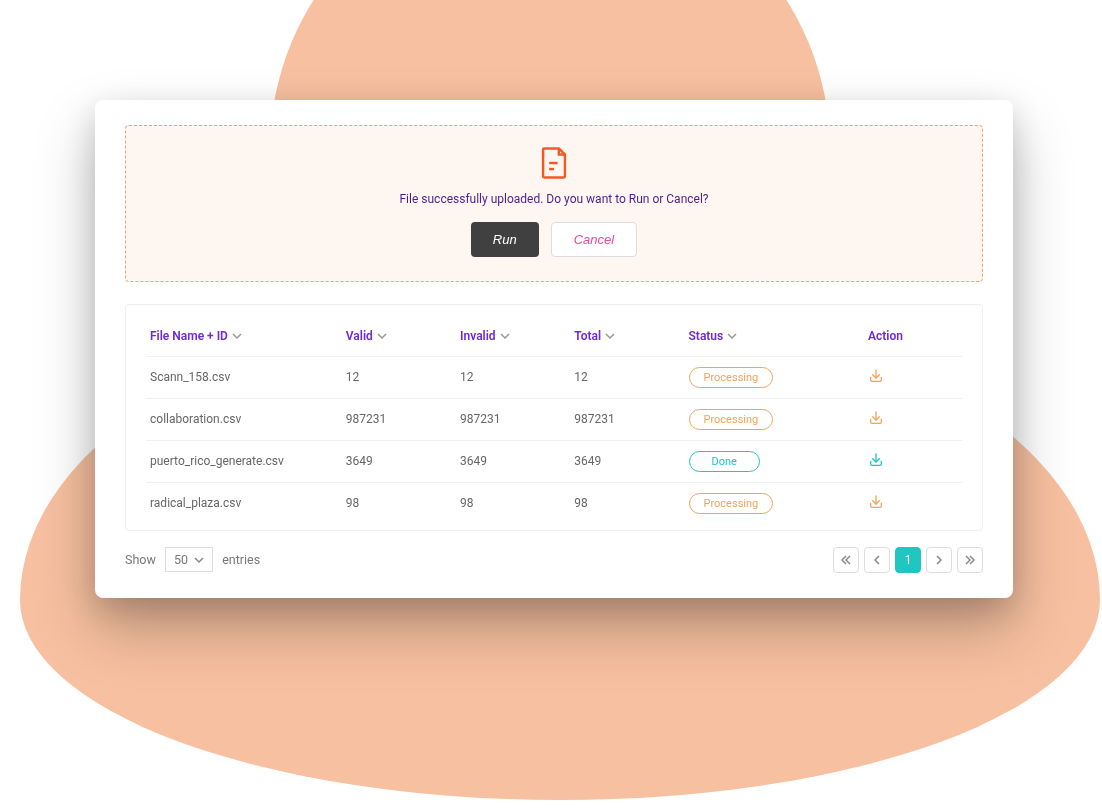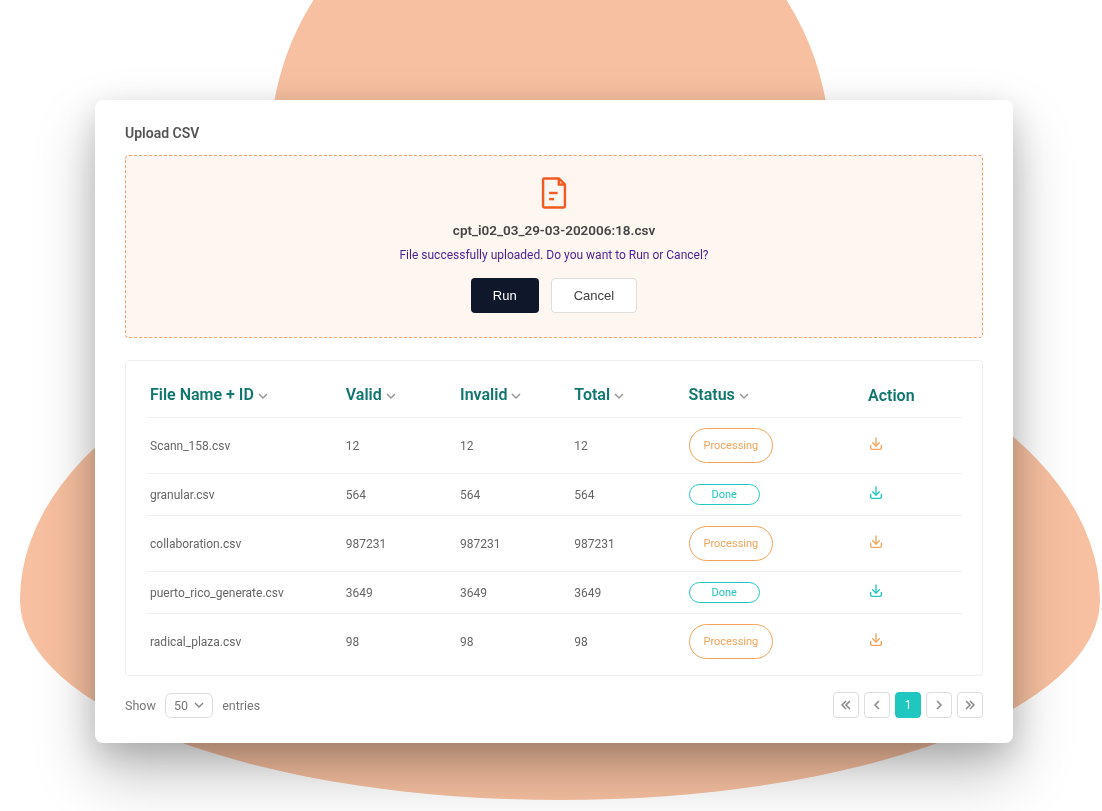--- a/index.html
+++ b/index.html
@@ -65,61 +65,61 @@
     color: #4c1d95;
     margin-bottom: 16px;
   }
   .btn-row { display: flex; justify-content: center; gap: 12px; }
   .btn {
     font-size: 13px;
     padding: 9px 22px;
     border-radius: 4px;
     cursor: pointer;
   }
-  .btn-primary { background:#0f172a; color:#fff; border:none; }
-  .btn-secondary { background:#fff; color:#404040; border:1px solid #ddd; }
+  .btn-primary { background:#404040; color:#fff; border:none;font-style:italic; }
+  .btn-secondary { background:#fff; color:#ec4899; border:1px solid #ddd;font-style:italic; }
   .results-box {
     margin-top: 22px;
     border: 1px solid #eee;
     border-radius: 4px;
     padding: 18px 20px 6px;
   }
   .results-title { font-size: 15px; font-weight: 600; color: #444; margin-bottom: 16px; }
   table { width: 100%; border-collapse: collapse; font-size: 12px; }
   thead th {
     text-align: left;
-    color: #0f766e;
+    color: #6d28d9;
     font-weight: 600;
     padding: 6px 4px 12px;
-    font-size: 16px;
+    font-size: 12px;
   }
   .sort-icon { display:inline-block; margin-left:4px; vertical-align:middle; }
   .sort-icon svg { width:10px; height:10px; stroke:#999; }
   tbody tr { border-top: 1px solid #f0f0f0; }
   tbody td { padding: 10px 4px; color: #666; }
   .badge {
     display: inline-block;
     border-radius: 999px;
-    padding: 10px 14px;
+    padding: 3px 14px;
     font-size: 11px;
     border: 1px solid;
     background: #fff;
   }
   .badge-processing { color:#f2a45a; border-color:#f2a45a; }
   .badge-done { color:#1fc7c0; border-color:#1fc7c0; padding:3px 22px; }
   .action-icon svg { width:16px; height:16px; }
   .action-processing svg { stroke:#f2a45a; }
   .action-done svg { stroke:#1fc7c0; }
   .footer {
     display: flex; justify-content: space-between; align-items: center;
     margin-top: 16px; font-size: 12.5px; color: #777;
   }
   .entries-select {
     display: inline-flex; align-items: center; gap: 6px;
-    border: 1px solid #ddd; border-radius: 6px;
+    border: 1px solid #ddd; border-radius: 0;
     padding: 4px 8px; margin: 0 6px;
   }
   .entries-select svg { width:10px; height:10px; stroke:#888; }
   .pagination { display:flex; gap:5px; }
   .page-btn {
     width:26px; height:26px; border:1px solid #ddd; border-radius:4px;
     display:flex; align-items:center; justify-content:center;
     font-size:12px; color:#888; background:#fff; cursor:pointer;
   }
   .page-btn.active { background:#1fc7c0; color:#fff; border-color:#1fc7c0; }
@@ -132,32 +132,30 @@
   th:nth-child(6), td:nth-child(6){ width:12%; }
 </style>
 </head>
 <body>
 
 <div class="blob1"></div>
 <div class="blob2"></div>
 
 <div class="card">
 
-  <div class="section-title">Upload CSV</div>
 
   <div class="upload-box">
     <div class="file-icon">
       <svg viewBox="0 0 24 28" fill="none" stroke="#f15a22" stroke-width="2">
         <path d="M4 2 h12 l5 5 v18 a1 1 0 0 1 -1 1 H4 a1 1 0 0 1 -1 -1 V3 a1 1 0 0 1 1 -1 z"></path>
         <path d="M16 2 v5 h5"></path>
         <line x1="8" y1="14" x2="15" y2="14"></line>
         <line x1="8" y1="19" x2="12" y2="19"></line>
       </svg>
     </div>
-    <div class="file-name">cpt_i02_03_29-03-202006:18.csv</div>
     <div class="file-msg">File successfully uploaded. Do you want to Run or Cancel?</div>
     <div class="btn-row">
       <button class="btn btn-primary">Run</button>
       <button class="btn btn-secondary">Cancel</button>
     </div>
   </div>
 
   <div class="results-box">
     <table>
       <thead>
@@ -181,32 +179,20 @@
         </tr>
       </thead>
       <tbody id="results-body">
           <tr>
             <td>Scann_158.csv</td>
             <td>12</td>
             <td>12</td>
             <td>12</td>
             <td><span class="badge badge-processing">Processing</span></td>
             <td><span class="action-icon action-processing"><svg viewBox="0 0 24 24" fill="none" stroke-width="2" stroke-linecap="round" stroke-linejoin="round">
-                  <path d="M4 14 v4 a2 2 0 0 0 2 2 h12 a2 2 0 0 0 2 -2 v-4"></path>
-                  <path d="M12 3 v12"></path>
-                  <path d="M7 10 l5 5 l5 -5"></path>
-                </svg></span></td>
-          </tr>
-          <tr>
-            <td>granular.csv</td>
-            <td>564</td>
-            <td>564</td>
-            <td>564</td>
-            <td><span class="badge badge-done">Done</span></td>
-            <td><span class="action-icon action-done"><svg viewBox="0 0 24 24" fill="none" stroke-width="2" stroke-linecap="round" stroke-linejoin="round">
                   <path d="M4 14 v4 a2 2 0 0 0 2 2 h12 a2 2 0 0 0 2 -2 v-4"></path>
                   <path d="M12 3 v12"></path>
                   <path d="M7 10 l5 5 l5 -5"></path>
                 </svg></span></td>
           </tr>
           <tr>
             <td>collaboration.csv</td>
             <td>987231</td>
             <td>987231</td>
             <td>987231</td>

